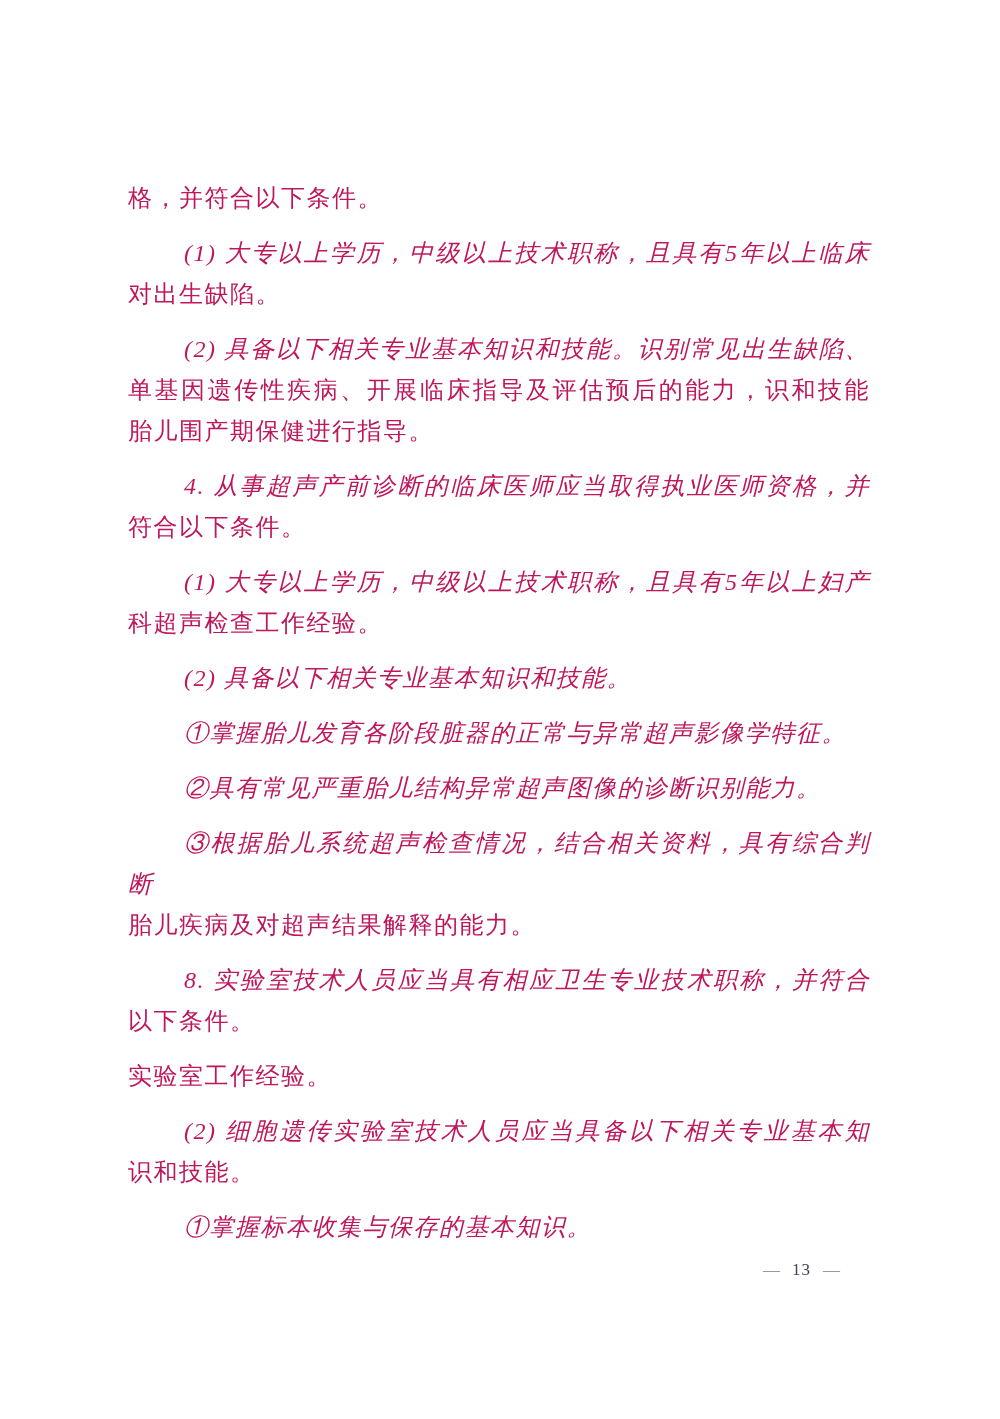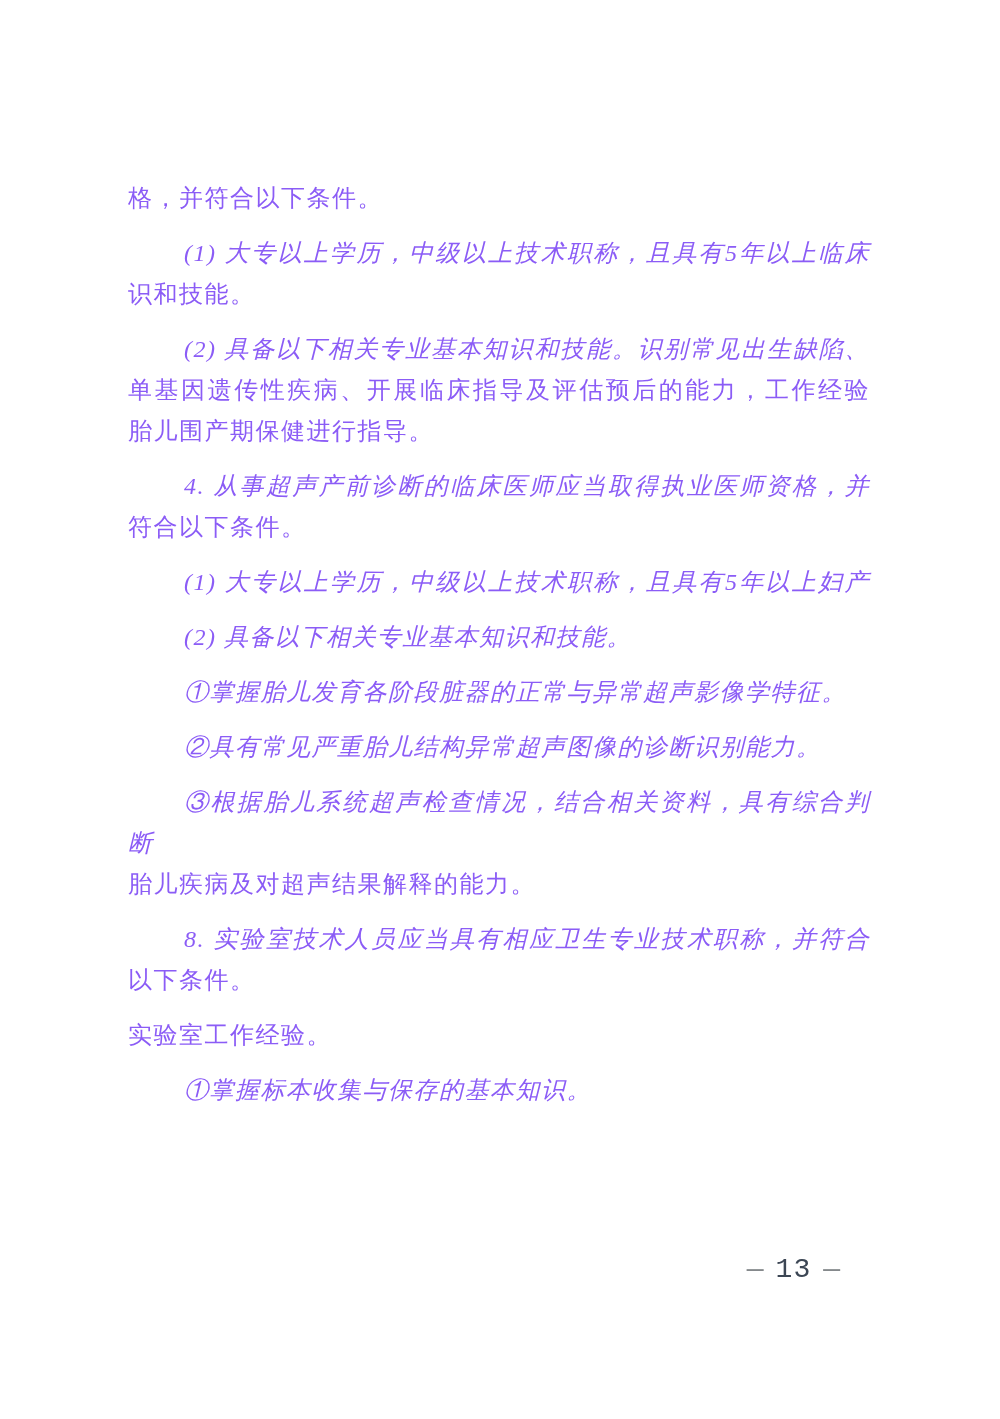--- a/index.html
+++ b/index.html
@@ -33,42 +33,41 @@
     margin: 0 0 14px 0;
   }
   .para:last-child {
     margin-bottom: 16px;
   }
   .line {
     font-size: 24px;
     line-height: 41px;
     letter-spacing: 1.5px;
     white-space: nowrap;
-    color: #8b5cf6;
+    color: #be185d;
   }
   .line.fill {
     white-space: normal;
     text-align: justify;
     text-align-last: justify;
   }
   .line.indent {
     text-indent: 56px;
     font-style: italic;
   }
   .footer {
     position: absolute;
     left: 128px;
     top: 1250px;
     width: 742px;
     text-align: right;
     padding-right: 18px;
     box-sizing: border-box;
-    font-size: 28px;
+    font-size: 17px;
     line-height: 40px;
-    font-family: Liberation Mono, monospace;
   }
   .footer .dash {
     color: #85898c;
     margin: 0 12px;
   }
   .footer .num {
     color: #3c4654;
     letter-spacing: 1px;
   }
 </style>
@@ -78,36 +77,37 @@
 <div class="page">
 
   <div class="content">
 
     <div class="para">
       <div class="line">格，并符合以下条件。</div>
     </div>
 
     <div class="para">
       <div class="line fill indent">(1) 大专以上学历，中级以上技术职称，且具有5年以上临床</div>
-      <div class="line">识和技能。</div>
+      <div class="line">对出生缺陷。</div>
     </div>
 
     <div class="para">
       <div class="line fill indent">(2) 具备以下相关专业基本知识和技能。识别常见出生缺陷、</div>
-      <div class="line fill">单基因遗传性疾病、开展临床指导及评估预后的能力，工作经验</div>
+      <div class="line fill">单基因遗传性疾病、开展临床指导及评估预后的能力，识和技能</div>
       <div class="line">胎儿围产期保健进行指导。</div>
     </div>
 
     <div class="para">
       <div class="line fill indent">4. 从事超声产前诊断的临床医师应当取得执业医师资格，并</div>
       <div class="line">符合以下条件。</div>
     </div>
 
     <div class="para">
       <div class="line fill indent">(1) 大专以上学历，中级以上技术职称，且具有5年以上妇产</div>
+      <div class="line">科超声检查工作经验。</div>
     </div>
 
     <div class="para">
       <div class="line indent">(2) 具备以下相关专业基本知识和技能。</div>
     </div>
 
     <div class="para">
       <div class="line indent">①掌握胎儿发育各阶段脏器的正常与异常超声影像学特征。</div>
     </div>
 
@@ -122,20 +122,24 @@
 
     <div class="para">
       <div class="line fill indent">8. 实验室技术人员应当具有相应卫生专业技术职称，并符合</div>
       <div class="line">以下条件。</div>
     </div>
 
     <div class="para">
       <div class="line">实验室工作经验。</div>
     </div>
 
+    <div class="para">
+      <div class="line fill indent">(2) 细胞遗传实验室技术人员应当具备以下相关专业基本知</div>
+      <div class="line">识和技能。</div>
+    </div>
 
     <div class="para">
       <div class="line indent">①掌握标本收集与保存的基本知识。</div>
     </div>
 
   </div>
 
   <div class="footer">
     <span class="dash">—</span><span class="num">13</span><span class="dash">—</span>
   </div>

